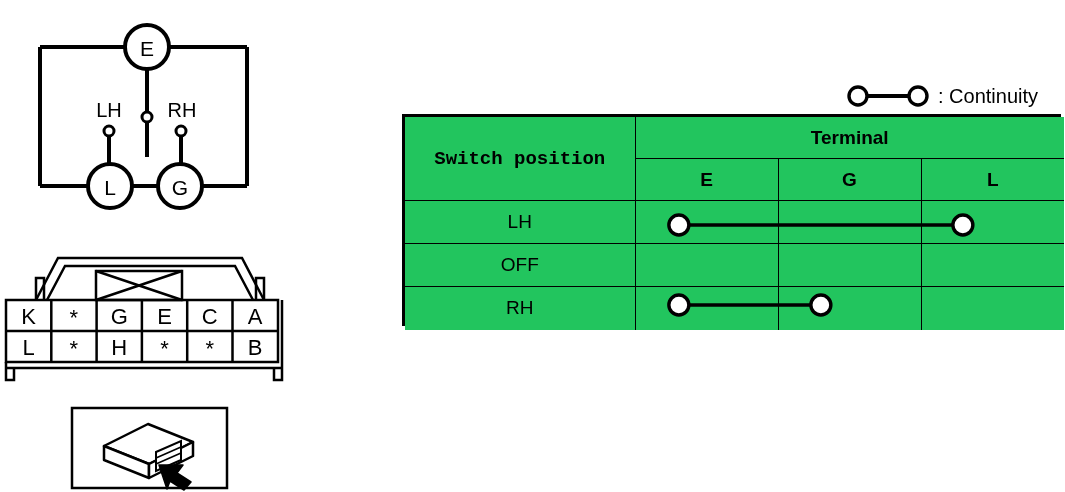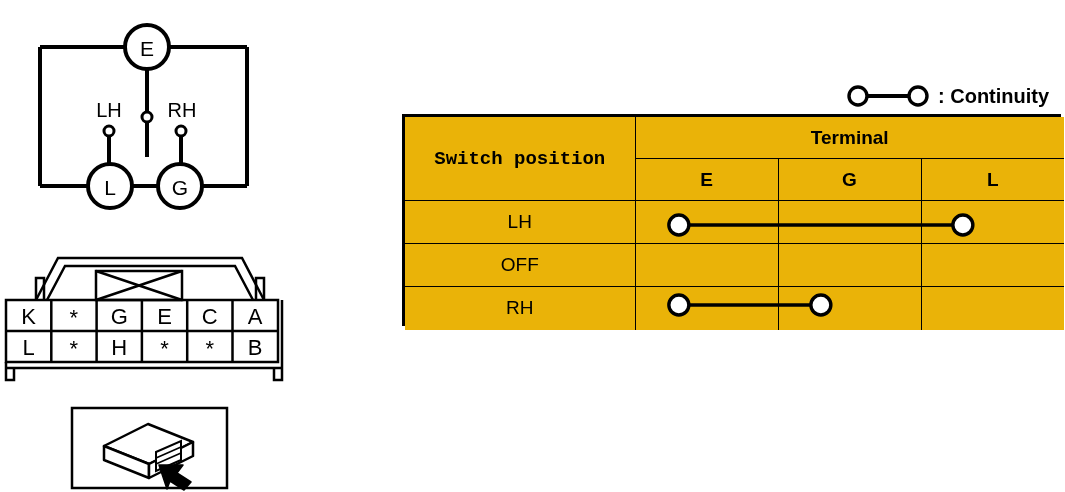--- a/index.html
+++ b/index.html
@@ -53,21 +53,20 @@
   #continuity-legend .legend-symbol {
     flex: 0 0 auto;
     line-height: 0;
   }
   #continuity-legend .legend-text {
     font-size: 20px;
     line-height: 1;
     margin-left: 7px;
     white-space: nowrap;
     color: #000;
-    font-weight: bold;
   }
 
   
   #continuity-table {
     left: 402px;
     top: 114px;
     width: 659px;
     height: 212px;
     border: 3px solid #000;
     box-sizing: border-box;
@@ -78,21 +77,21 @@
     height: 100%;
     border-collapse: collapse;
     table-layout: fixed;
   }
   #continuity-table th,
   #continuity-table td {
     border: 1px solid #000;
     padding: 0;
     text-align: center;
     vertical-align: middle;
-    background: #eab308;
+    background: #22c55e;
   }
   #continuity-table th {
     font-weight: bold;
     font-size: 19px;
   }
   #continuity-table td.pos-label {
     font-weight: normal;
     font-size: 19px;
   }
   .col-switch { width: 230px; }

